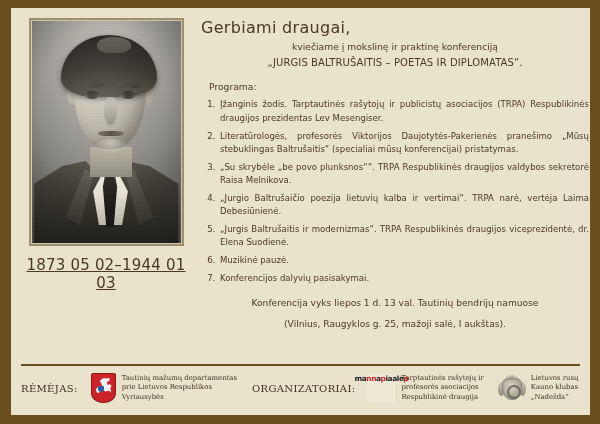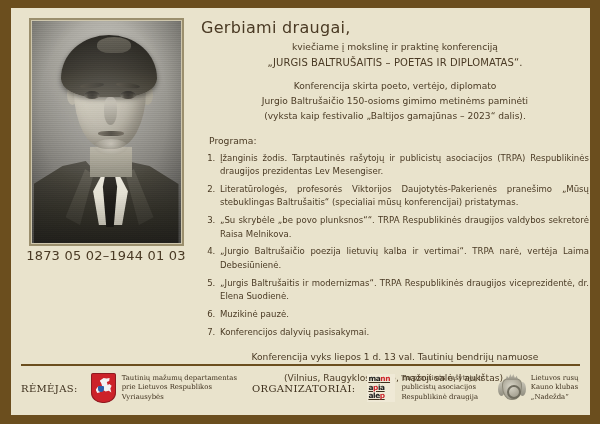--- a/index.html
+++ b/index.html
@@ -138,25 +138,26 @@
   }
   .ph-lapel-l { left:34px; clip-path: polygon(70% 0%, 100% 10%, 52% 100%, 0% 86%); }
   .ph-lapel-r { left:94px; clip-path: polygon(0% 10%, 30% 0%, 100% 86%, 48% 100%); }
   .ph-grain {
     position:absolute; inset:0;
     background-image:
       repeating-linear-gradient(0deg, rgba(255,255,255,0.035) 0 1px, rgba(0,0,0,0.035) 1px 2px);
     mix-blend-mode: overlay;
   }
   .portrait-caption {
-    margin-top: 2px;
-    font-size: 13px;
+    margin-top: 10px;
+    font-size: 15px;
     letter-spacing: .2px;
     color: #4a3a24;
     font-family: "DejaVu Sans", sans-serif;
+    text-decoration: underline;
   }
 
   
   .content {
     position: absolute;
     left: 190px;
     top: 8px;
     width: 388px;
     color: #4a3a24;
     font-size: 8.6px;
@@ -236,24 +237,23 @@
   }
   .v-shield-sm {
     position:absolute; left:6px; top:12px; width:6px; height:6px;
     background:#2d5fa8; border-radius:1px 1px 50% 50%;
   }
 
   
   .trpa {
     width: 28px; height: 28px;
     background: #efe9d6;
-    display: flex; flex-direction: column; justify-content: flex-end;
+    display: flex; flex-direction: row; justify-content: center;
     padding: 1px 1px;
     box-sizing: border-box;
-    text-decoration: underline;
   }
   .trpa span {
     font-family: "DejaVu Sans", sans-serif;
     font-weight: bold;
     font-size: 7.4px;
     line-height: 8.6px;
     letter-spacing: -0.4px;
     color: #1b1b1b;
     display:block;
     text-align:left;
@@ -325,25 +325,20 @@
 
     <div class="content">
 
       <div class="salutation">Gerbiami draugai,</div>
 
       <div class="invite">
         <div class="l1">kviečiame į mokslinę ir praktinę konferenciją</div>
         <div class="l2">„JURGIS BALTRUŠAITIS – POETAS IR DIPLOMATAS“.</div>
       </div>
 
-      <div class="dedication">
-        <div>Konferencija skirta poeto, vertėjo, diplomato</div>
-        <div>Jurgio Baltrušaičio 150-osioms gimimo metinėms paminėti</div>
-        <div>(vyksta kaip festivalio „Baltijos gamajūnas – 2023“ dalis).</div>
-      </div>
 
       <div class="program-label">Programa:</div>
 
       <ol class="program">
         <li>Įžanginis žodis. Tarptautinės rašytojų ir publicistų asociacijos (TRPA) Respublikinės draugijos prezidentas Lev Mesengiser.</li>
         <li>Literatūrologės, profesorės Viktorijos Daujotytės-Pakerienės pranešimo „Mūsų stebuklingas Baltrušaitis“ (specialiai mūsų konferencijai) pristatymas.</li>
         <li>„Su skrybėle „be povo plunksnos““. TRPA Respublikinės draugijos valdybos sekretorė Raisa Melnikova.</li>
         <li>„Jurgio Baltrušaičio poezija lietuvių kalba ir vertimai“. TRPA narė, vertėja Laima Debesiūnienė.</li>
         <li>„Jurgis Baltrušaitis ir modernizmas“. TRPA Respublikinės draugijos viceprezidentė, dr. Elena Suodienė.</li>
         <li>Muzikinė pauzė.</li>
@@ -383,21 +378,21 @@
 
       <div class="f-entry">
         <div class="trpa">
           <span>ma<i>nn</i></span>
           <span>a<i>p</i>ia</span>
           <span>ale<i>p</i></span>
         </div>
         <div class="logo-gap"></div>
         <div class="f-text">
           <div>Tarptautinės rašytojų ir</div>
-          <div>publicistų asociacijos</div>
+          <div>profesorės asociacijos</div>
           <div>Respublikinė draugija</div>
         </div>
       </div>
 
       <div class="sp-b"></div>
 
       <div class="f-entry">
         <div class="crest">
           <div class="crest-wing-l"></div>
           <div class="crest-wing-r"></div>

